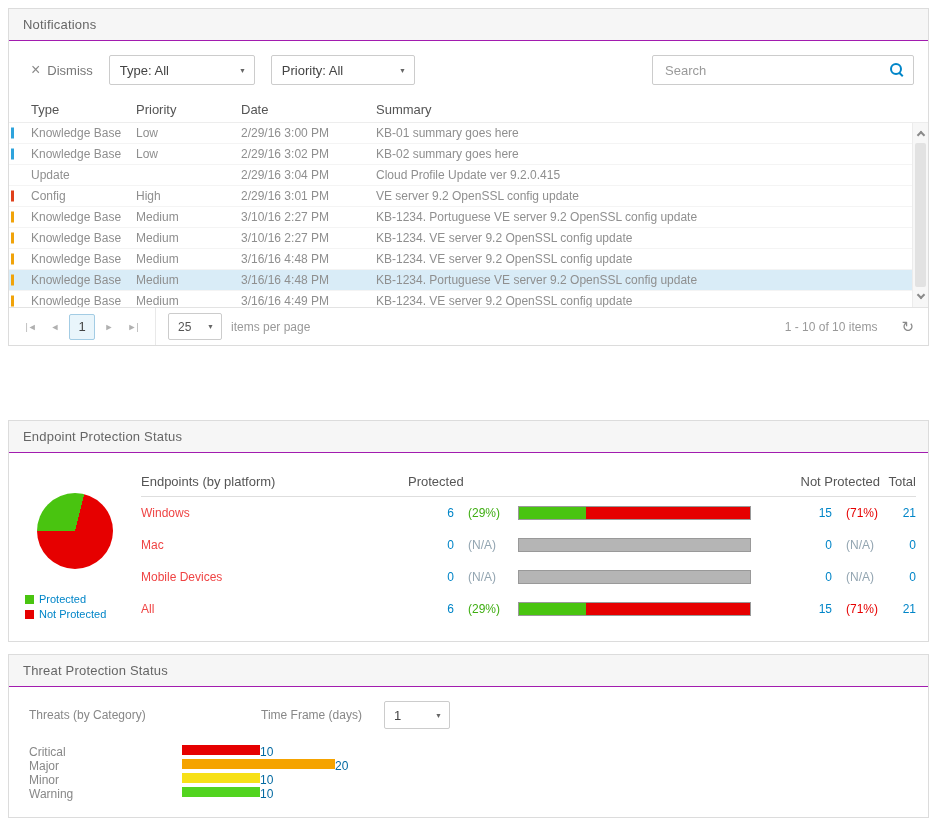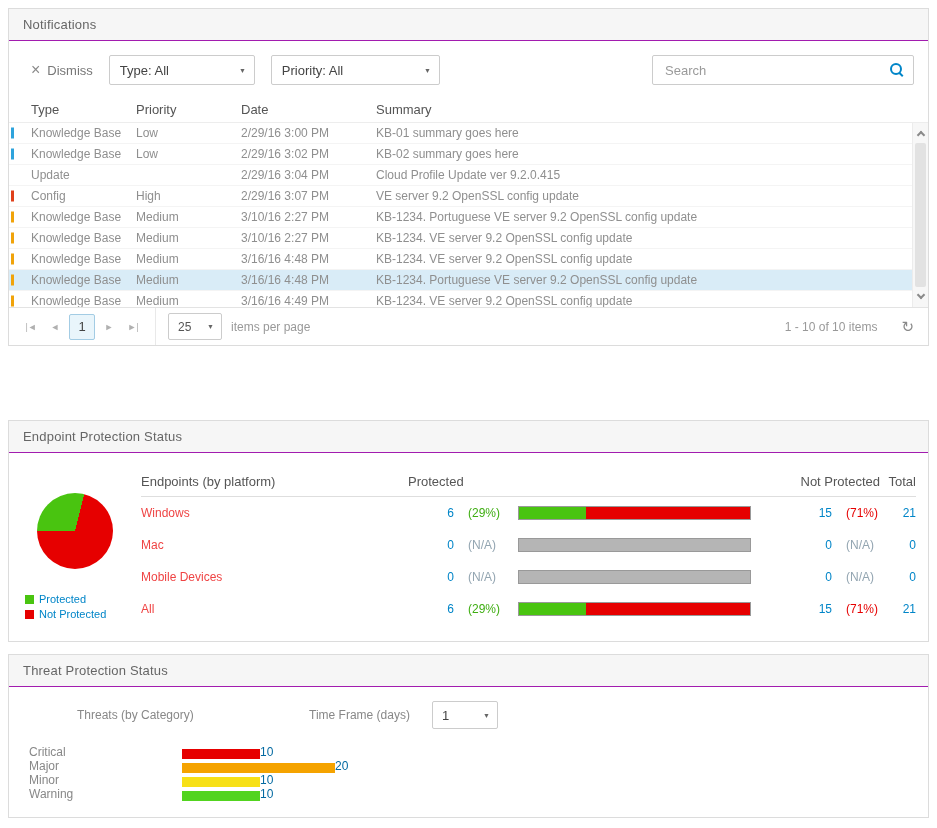--- a/index.html
+++ b/index.html
@@ -19,21 +19,21 @@
   .panel-notifications { margin-bottom:74px; }
   .toolbar { display:flex; align-items:center; padding:14px 14px 12px 14px; gap:16px; }
   .dismiss-btn { display:flex; align-items:center; gap:7px; font-size:13px; color:#777; cursor:pointer; margin-left:8px; }
   .dismiss-x { font-size:16px; color:#8a8a8a; line-height:1; }
   .dropdown {
     height:30px; border:1px solid #ccc; border-radius:2px; background:#fff;
     display:flex; align-items:center; justify-content:space-between;
     padding:0 8px 0 10px; font-size:13px; color:#444; cursor:pointer;
   }
   .dd-type { width:146px; }
-  .dd-priority { width:169px;align-items:center; }
+  .dd-priority { width:144px;align-items:center; }
   .caret { font-size:7px; color:#666; margin-left:8px; }
   .search-wrap {
     margin-left:auto; width:262px; height:30px; border:1px solid #ccc; border-radius:2px;
     display:flex; align-items:center; padding:0 9px 0 10px; background:#fff;
   }
   .search-input { border:none; outline:none; flex:1; font-size:13px; color:#555; font-family:inherit; background:transparent; }
   .search-input::placeholder { color:#9a9a9a; }
   .mag { position:relative; width:14px; height:14px; flex:none; cursor:pointer; }
   .mag::before { content:""; position:absolute; width:8px; height:8px; border:2px solid #0085c8; border-radius:50%; left:0; top:0; }
   .mag::after { content:""; position:absolute; width:2px; height:5px; background:#0085c8; transform:rotate(-45deg); left:10px; top:9px; }
@@ -81,24 +81,24 @@
   .ep-platform { color:#ef4444; cursor:pointer; }
   .ep-row.all-row .ep-platform, .ep-row.all-row .ep-num { font-weight:normal; }
   .ep-num { text-align:right; color:#0085c8; cursor:pointer; }
   .ep-pct { padding-left:14px; }
   .ep-barwrap { height:14px; width:233px; border:1px solid #999; background:#b5b5b5; display:flex; overflow:hidden; margin-left:4px; }
   .seg { height:100%; display:block; }
 
   
   .tp-content { padding:14px 20px 16px 20px; }
   .tp-controls { display:flex; align-items:center; font-size:12px; color:#888; margin-bottom:16px; }
-  .tp-cat { width:232px;margin-left:48px; }
+  .tp-cat { width:232px; }
   .tp-tf-label { margin-right:22px; }
   .tp-dd { width:66px; height:28px; border:1px solid #ccc; border-radius:2px; background:#fff; display:flex; align-items:center; justify-content:space-between; padding:0 7px 0 9px; color:#444; font-size:13px; cursor:pointer; }
-  .tbar-row { display:flex; align-items:flex-end; height:14px; font-size:12px; color:#888; }
+  .tbar-row { display:flex; align-items:flex-start; height:14px; font-size:12px; color:#888; }
   .tbar-label { width:153px; }
   .tbar { height:10px; flex:none; }
   .tbar-val { color:#0369a1; cursor:pointer; }
 </style>
 </head>
 <body>
 
 <div class="page">
 
   <div class="panel panel-notifications">
@@ -151,21 +151,21 @@
         <span class="marker" style="background-color: transparent;"></span>
         <span class="ncell">Update</span>
         <span class="ncell"></span>
         <span class="ncell">2/29/16 3:04 PM</span>
         <span class="ncell">Cloud Profile Update ver 9.2.0.415</span>
       </div>
       <div class="nrow">
         <span class="marker" style="background-color: rgb(224, 64, 26);"></span>
         <span class="ncell">Config</span>
         <span class="ncell">High</span>
-        <span class="ncell">2/29/16 3:07 PM</span>
+        <span class="ncell">2/29/16 3:01 PM</span>
         <span class="ncell">VE server 9.2 OpenSSL config update</span>
       </div>
       <div class="nrow">
         <span class="marker" style="background-color: rgb(240, 163, 10);"></span>
         <span class="ncell">Knowledge Base</span>
         <span class="ncell">Medium</span>
         <span class="ncell">3/10/16 2:27 PM</span>
         <span class="ncell">KB-1234. Portuguese VE server 9.2 OpenSSL config update</span>
       </div>
       <div class="nrow">

